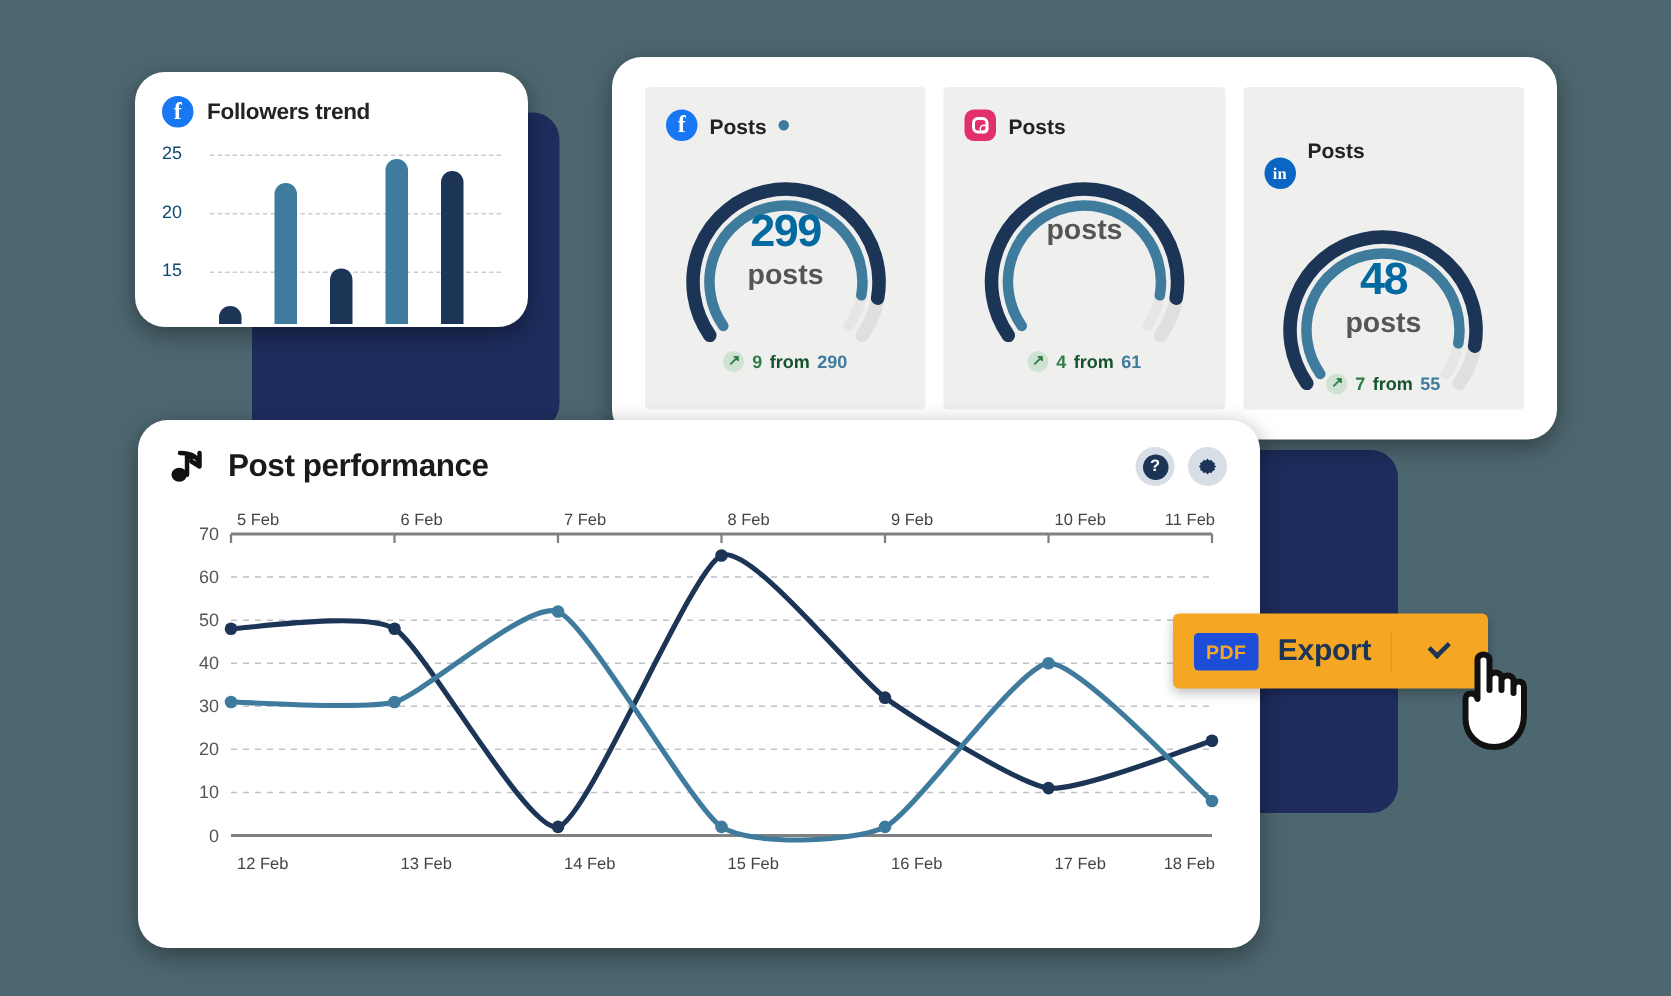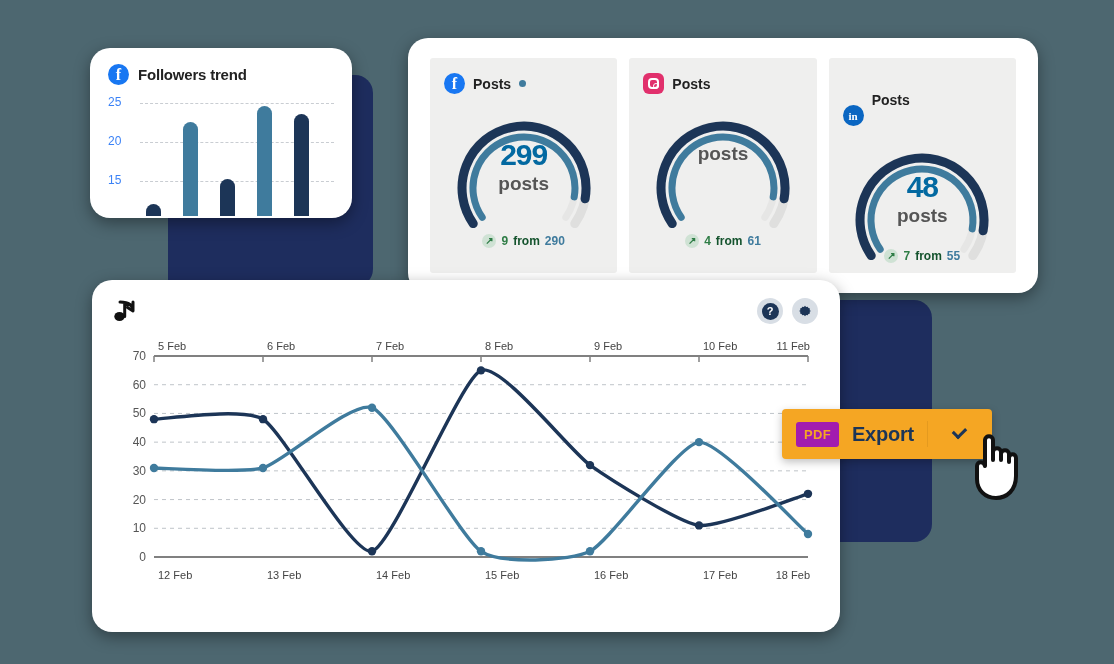--- a/index.html
+++ b/index.html
@@ -45,21 +45,21 @@
   .ig-badge .ring::after { content:""; position:absolute; left:2.5px; top:2.5px; width:4px; height:4px; border:1.5px solid #fff; border-radius:50%; }
   .li-badge {
     width: 21px; height: 21px; border-radius: 50%;
     background: #0a66c2; color: #fff;
     display: flex; align-items: center; justify-content: center;
     font-size: 11px; font-weight: bold; font-family: "Liberation Serif", serif; margin-top: 32px;
   }
 
   
   #bars-wrap { position: relative; margin-top: 13px; height: 118px; }
-  .bar-ylabel { position: absolute; left: 0; font-size: 12px; color: #3b82f6; }
+  .bar-ylabel { position: absolute; left: 0; font-size: 12px; color: #0c4a6e; }
   .grid-h { position: absolute; left: 32px; right: 0; border-top: 1px dashed #c9cdd2; }
   .bars { position: absolute; left: 38px; bottom: 0; width: 195px; height: 118px;
           display: flex; align-items: flex-end; gap: 22px; }
   .bar { width: 15px; border-radius: 8px 8px 0 0; }
   .bar.dark  { background: #1c3557; }
   .bar.light { background: #3f7b9d; }
 
   
   #add-metric {
     position: absolute; left: 196px; top: 194px;
@@ -128,21 +128,21 @@
   #line-chart { position: relative; margin-top: 14px; width: 704px; height: 255px; }
 
   
   #export-btn {
     position: absolute; left: 782px; top: 409px;
     width: 210px; height: 50px; background: #f5a623; border-radius: 4px;
     display: flex; align-items: center; padding: 0 14px; gap: 13px;
     cursor: pointer; box-shadow: 0 3px 8px rgba(0,0,0,.25);
   }
   #export-btn .pdf-chip {
-    background: #a21caf; color: #f5a623; font-size: 13px; font-weight: bold;
+    background: #1d4ed8; color: #f5a623; font-size: 13px; font-weight: bold;
     padding: 5px 8px; border-radius: 3px; letter-spacing: .3px;
   }
   #export-btn .ex-label { font-size: 20px; font-weight: bold; color: #1c3557; letter-spacing: -.2px; }
   #export-btn .divider { width: 2px; height: 26px; background: #e49a1f; margin-left: auto; }
   #export-btn .chev {
     width: 13px; height: 13px; border-right: 3px solid #1c3557; border-bottom: 3px solid #1c3557;
     transform: rotate(45deg); margin: -6px 14px 0 14px;
   }
 
   #cursor { position: absolute; left: 963px; top: 432px; width: 66px; height: 70px; pointer-events: none; }
@@ -261,20 +261,21 @@
   </div>
 
   <div id="perf-card" class="card">
     <div class="perf-head">
       <div class="perf-title-wrap">
         <svg width="24" height="26" viewBox="0 0 24 26">
           <path d="M6 4 C14 4, 19 7, 19 13 L19 4 M19 13 L13.5 9.5" stroke="#111" stroke-width="3" fill="none" stroke-linecap="round"></path>
           <ellipse cx="5.5" cy="18.5" rx="5.2" ry="4.6" fill="#111"></ellipse>
           <path d="M10.7 18.5 L10.7 7 L14 7" stroke="#111" stroke-width="3" fill="none" stroke-linecap="round"></path>
         </svg>
+        <span class="perf-title">Post performance</span>
       </div>
       <div class="perf-icons">
         <span class="round-icon">
             <span class="q">?</span>
           </span>
         <span class="round-icon">
           <svg width="16" height="16" viewBox="0 0 24 24">
             <path fill="#1c3557" d="M12 8.5a3.5 3.5 0 100 7 3.5 3.5 0 000-7zm9 3.5l-2-1.3.4-2.3-2.2-.9-1.2-2-2.3.5L12 4l-1.7 2-2.3-.5-1.2 2-2.2.9.4 2.3L3 12l2 1.3-.4 2.3 2.2.9 1.2 2 2.3-.5L12 20l1.7-2 2.3.5 1.2-2 2.2-.9-.4-2.3z"></path>
           </svg>
         </span>

